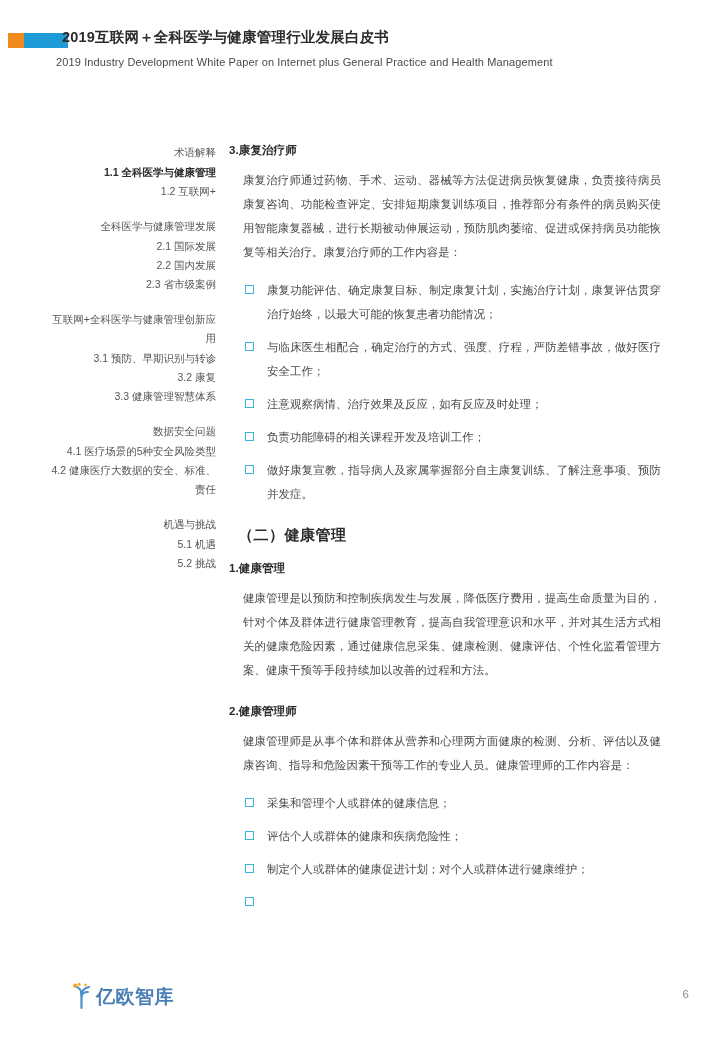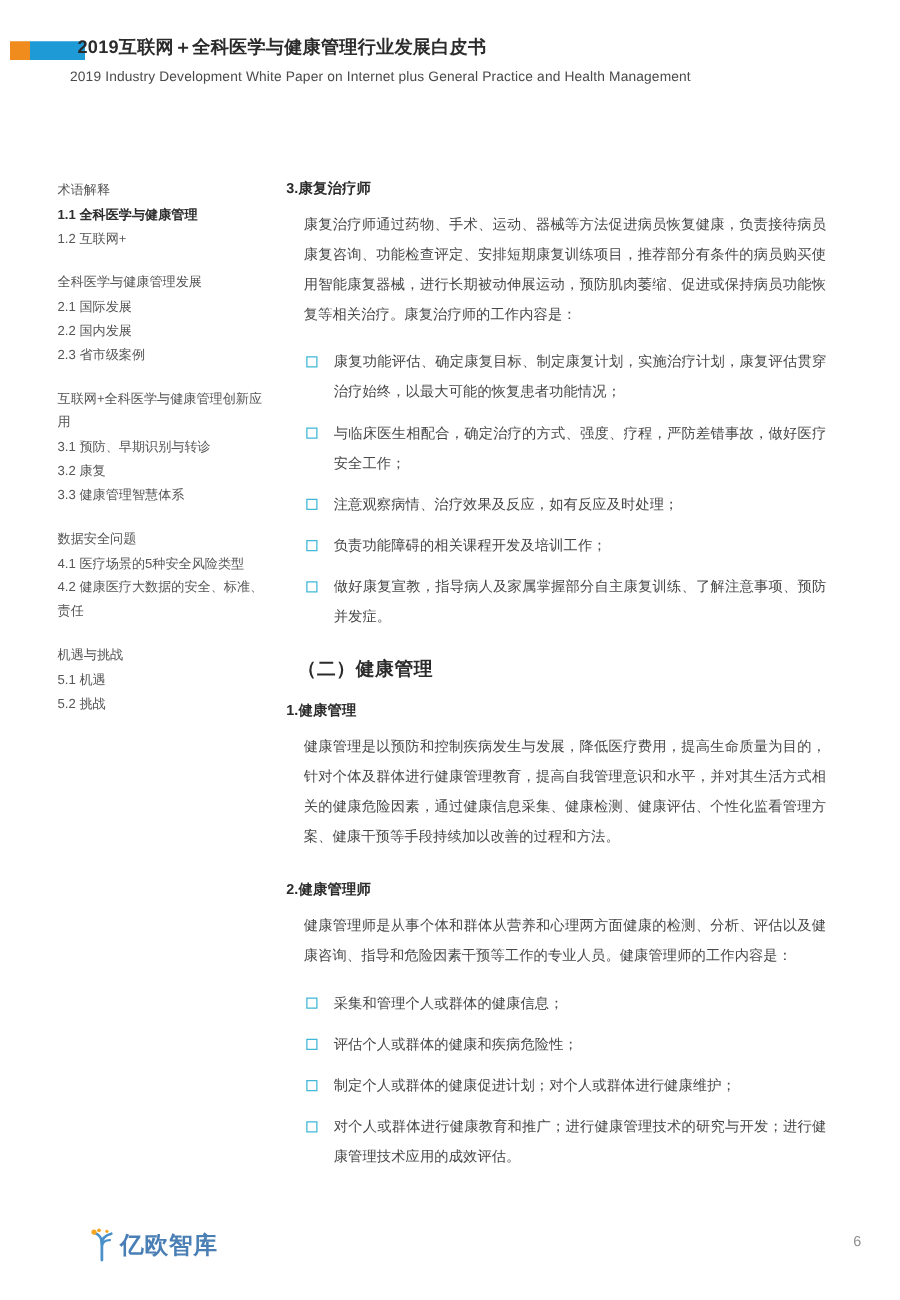--- a/index.html
+++ b/index.html
@@ -73,20 +73,21 @@
 
   
   .toc {
     position: absolute;
     left: 46px;
     top: 143px;
     width: 170px;
     font-size: 10.5px;
     line-height: 19px;
     color: #555;
+    text-align: right;
   }
   .toc-group { margin-bottom: 16px; }
   .toc-group:last-child { margin-bottom: 0; }
   .toc-head {
     color: #555;
     font-weight: 400;
     margin-bottom: 1px;
   }
   .toc-item {
     color: #555;
@@ -289,21 +290,20 @@
       <li>
         <span class="bullet-sq"></span>
         <span>评估个人或群体的健康和疾病危险性；</span>
       </li>
       <li>
         <span class="bullet-sq"></span>
         <span>制定个人或群体的健康促进计划；对个人或群体进行健康维护；</span>
       </li>
       <li>
         <span class="bullet-sq"></span>
-        <span>对个人或群体进行健康教育和推广；进行健康管理技术的研究与开发；进行健康管理技术应用的成效评估。</span>
       </li>
     </ul>
 
   </main>
 
   <div class="footer">
     <div class="logo">
       <svg class="logo-mark" viewBox="0 0 24 28">
         <path d="M11.5 26 L11.5 10" stroke="#4a90c9" stroke-width="2.2" fill="none" stroke-linecap="round"></path>
         <path d="M11.5 12 C 11.5 7, 8 5, 4.5 4" stroke="#4a90c9" stroke-width="2.2" fill="none" stroke-linecap="round"></path>

